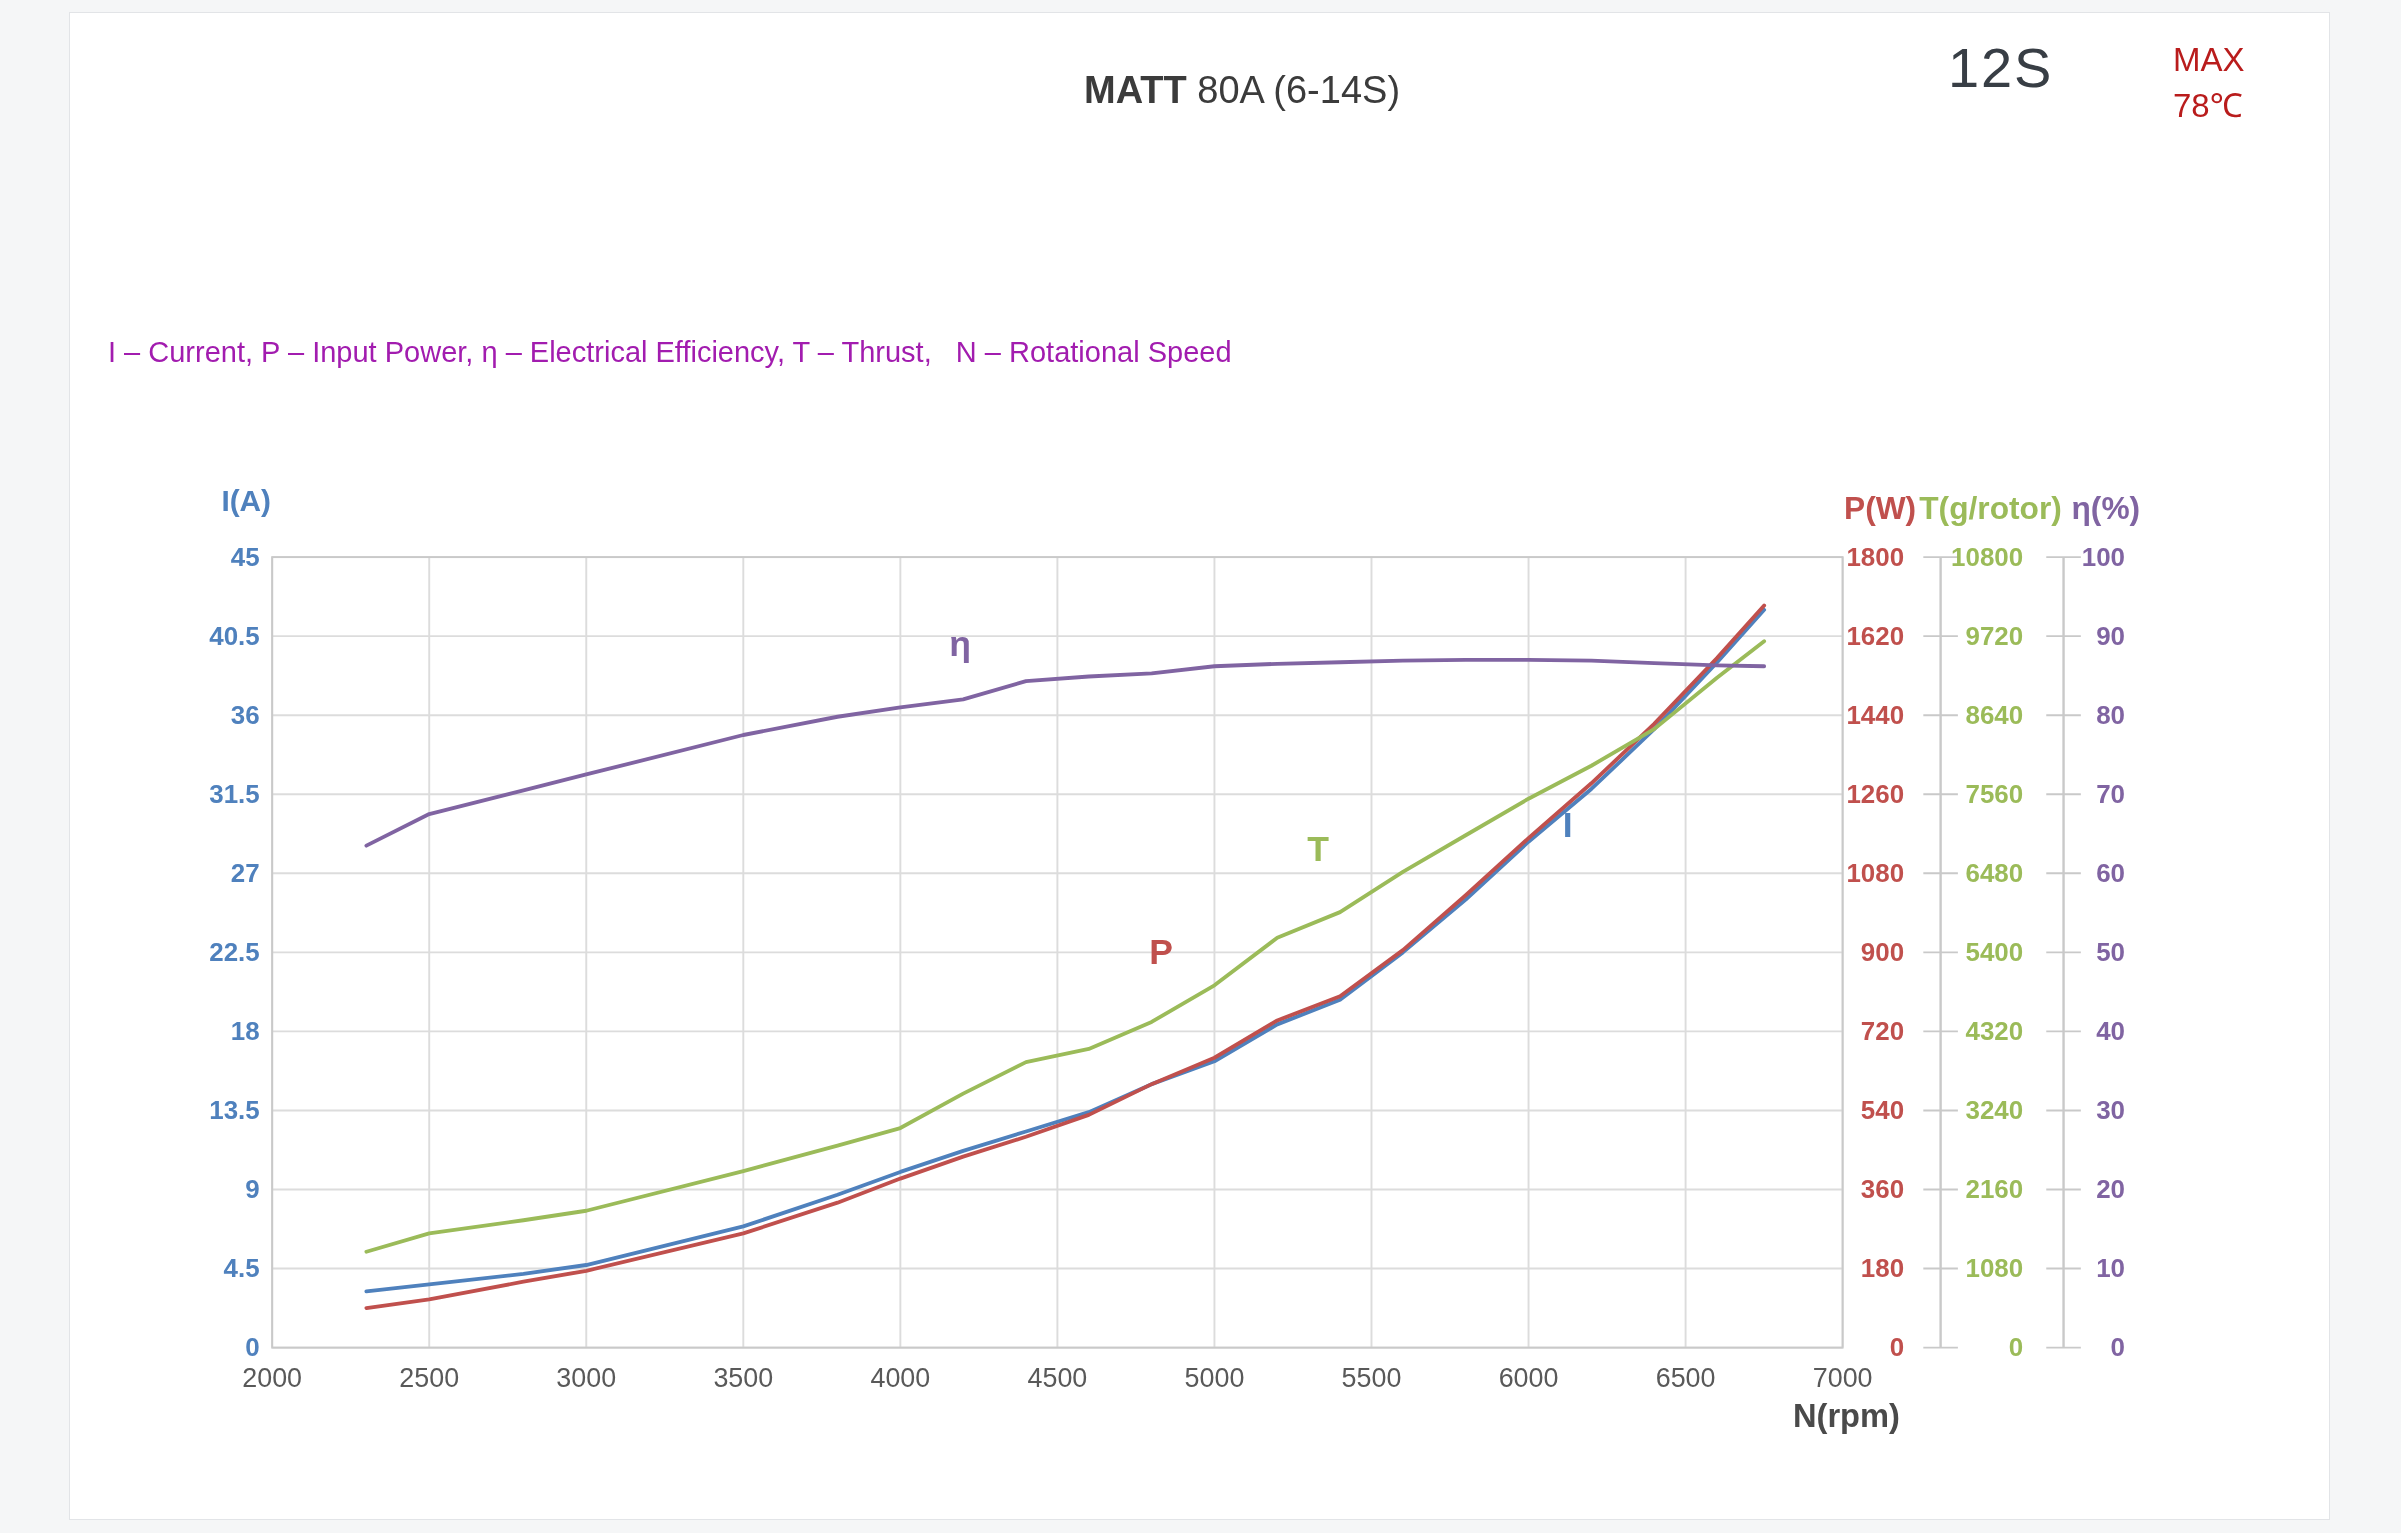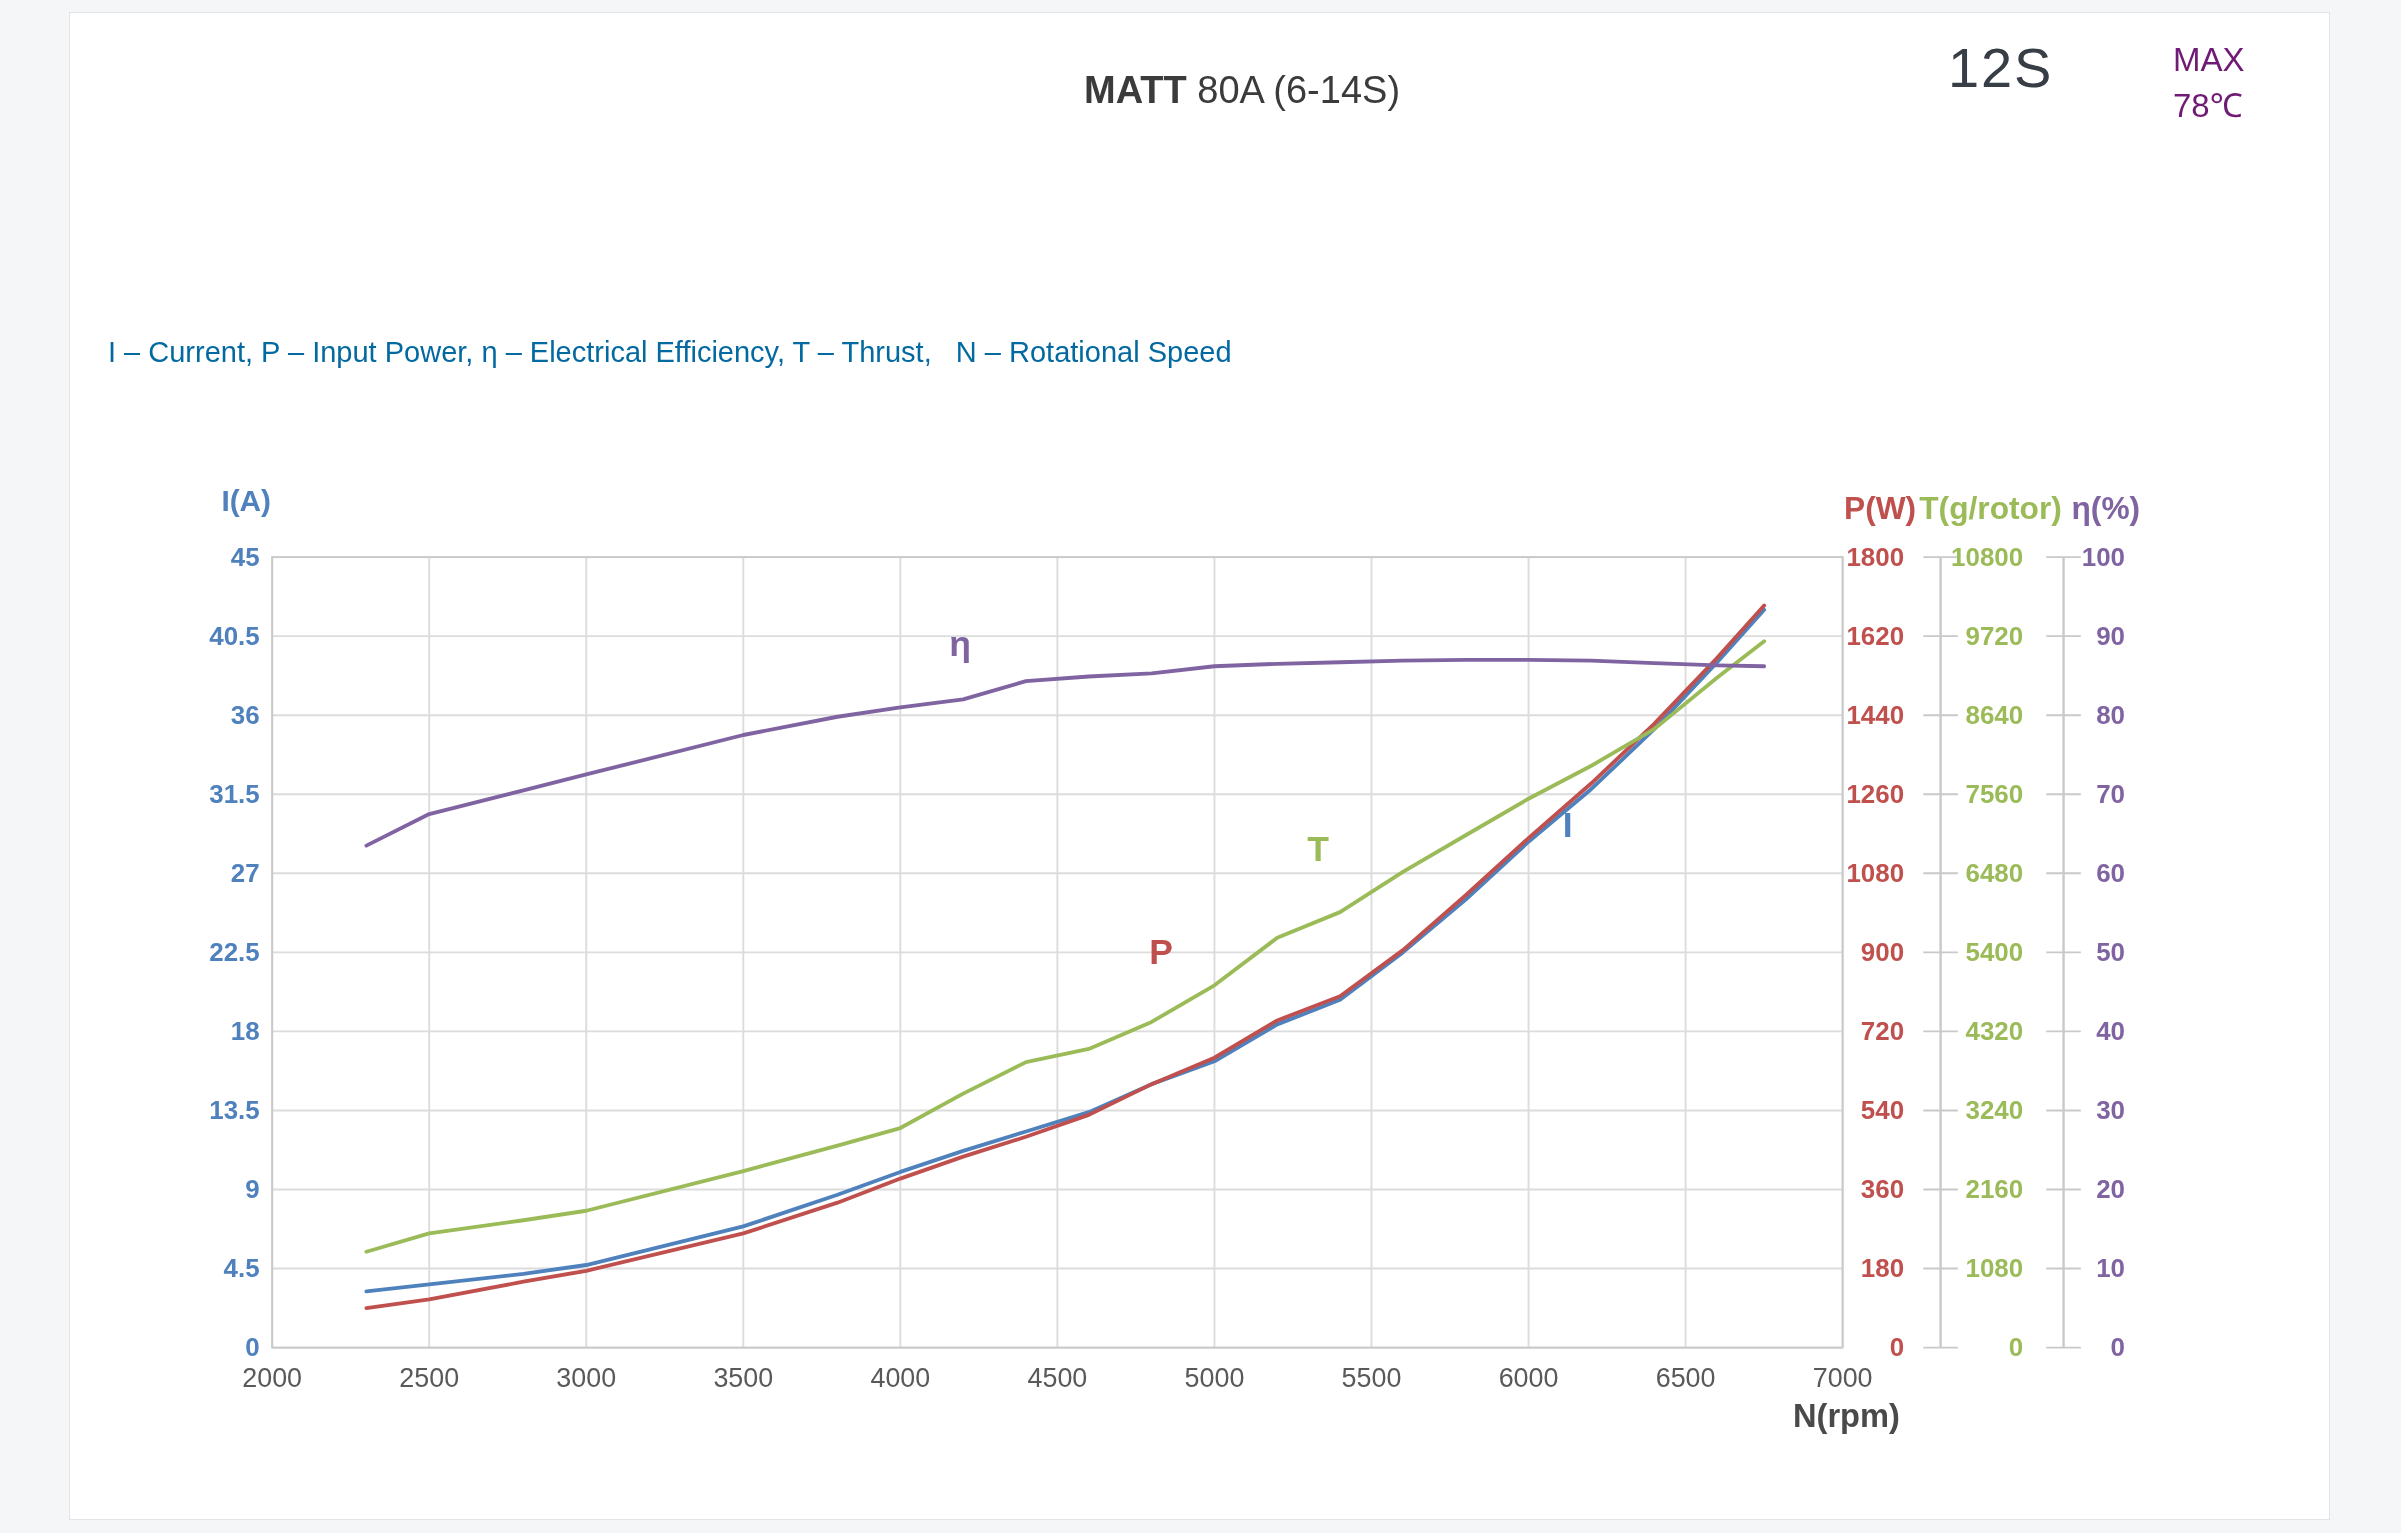--- a/index.html
+++ b/index.html
@@ -3,25 +3,25 @@
 <meta charset="utf-8">
 <style>
   html,body{margin:0;padding:0;background:#f5f6f7;}
   .page{position:relative;width:2402px;height:1533px;background:#f5f6f7;overflow:hidden;
         font-family:"Liberation Sans",sans-serif;}
   .card{position:absolute;left:69px;top:11.5px;width:2261px;height:1508px;background:#ffffff;
         border:1.9px solid #e2e4e7;box-sizing:border-box;}
   .brand{position:absolute;top:69px;font-size:38px;color:#3b3b3b;white-space:nowrap;}
   .brand b{font-weight:bold;}
   .batt{position:absolute;left:1948px;top:35px;font-size:56px;font-weight:normal;color:#383e45;letter-spacing:1.9px;text-align:right;}
-  .maxblk{position:absolute;left:2173px;top:37px;font-size:33px;color:#701a75;line-height:46px;}
+  .maxblk{position:absolute;left:2173px;top:37px;font-size:33px;color:#b91c1c;line-height:46px;}
   .titlebar{position:absolute;left:71px;top:175px;width:2258px;height:115px;background:#2e3e52;}
   .titlebar span{position:absolute;left:44px;top:50%;transform:translateY(-50%);
         font-size:34px;color:#f7f9fb;letter-spacing:0.5px;white-space:nowrap;}
-  .note{position:absolute;left:108px;font-size:29px;color:#0369a1;white-space:pre-wrap;}
+  .note{position:absolute;left:108px;font-size:29px;color:#a21caf;white-space:pre-wrap;}
   .note1{top:336px;}
   .note2{top:378px;}
   svg text{font-family:"Liberation Sans",sans-serif;}
 </style>
 </head>
 <body>
 
 <div class="page">
   <div class="card"></div>
 

